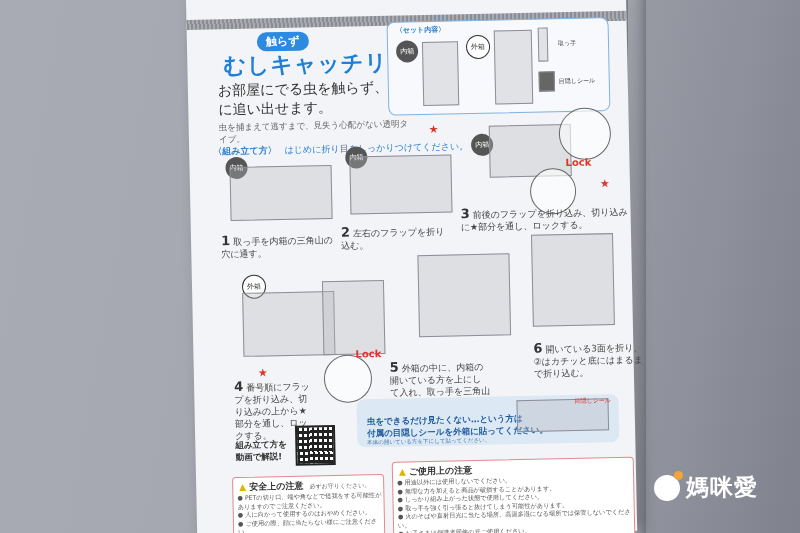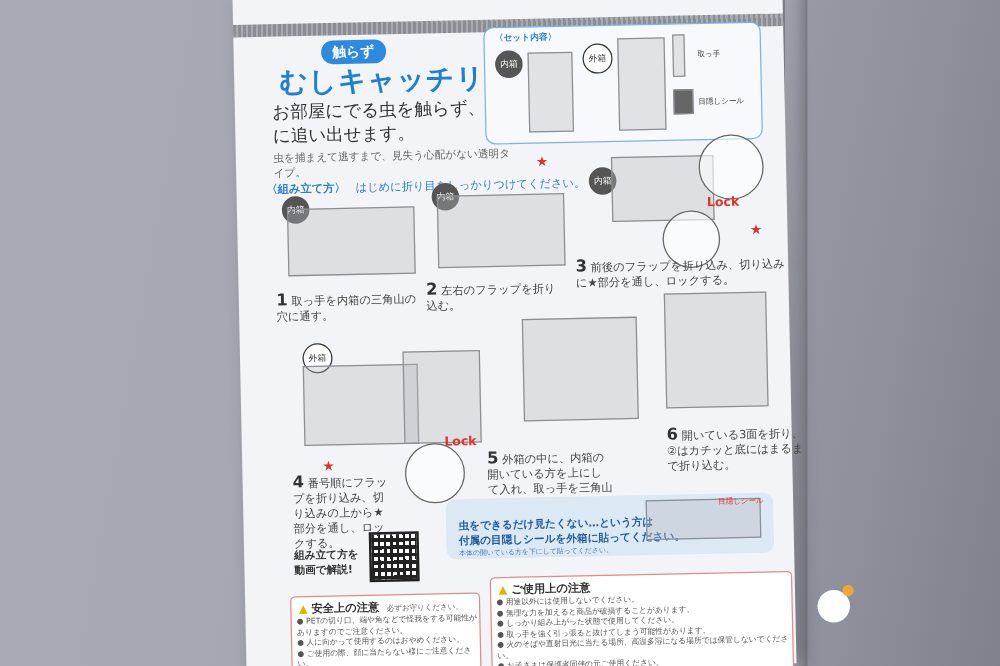--- a/index.html
+++ b/index.html
@@ -140,13 +140,14 @@
       <li>火のそばや直射日光に当たる場所、高温多湿になる場所では保管しないでください。</li>
       <li>お子さまは保護者同伴の元ご使用ください。</li>
     </ul>
   </div>
 </div>
 
 <div class="logo">
   <div class="face">
       <div class="dot"></div>
     </div>
+  <span class="txt">媽咪愛</span>
 </div>
 
 </body></html>

